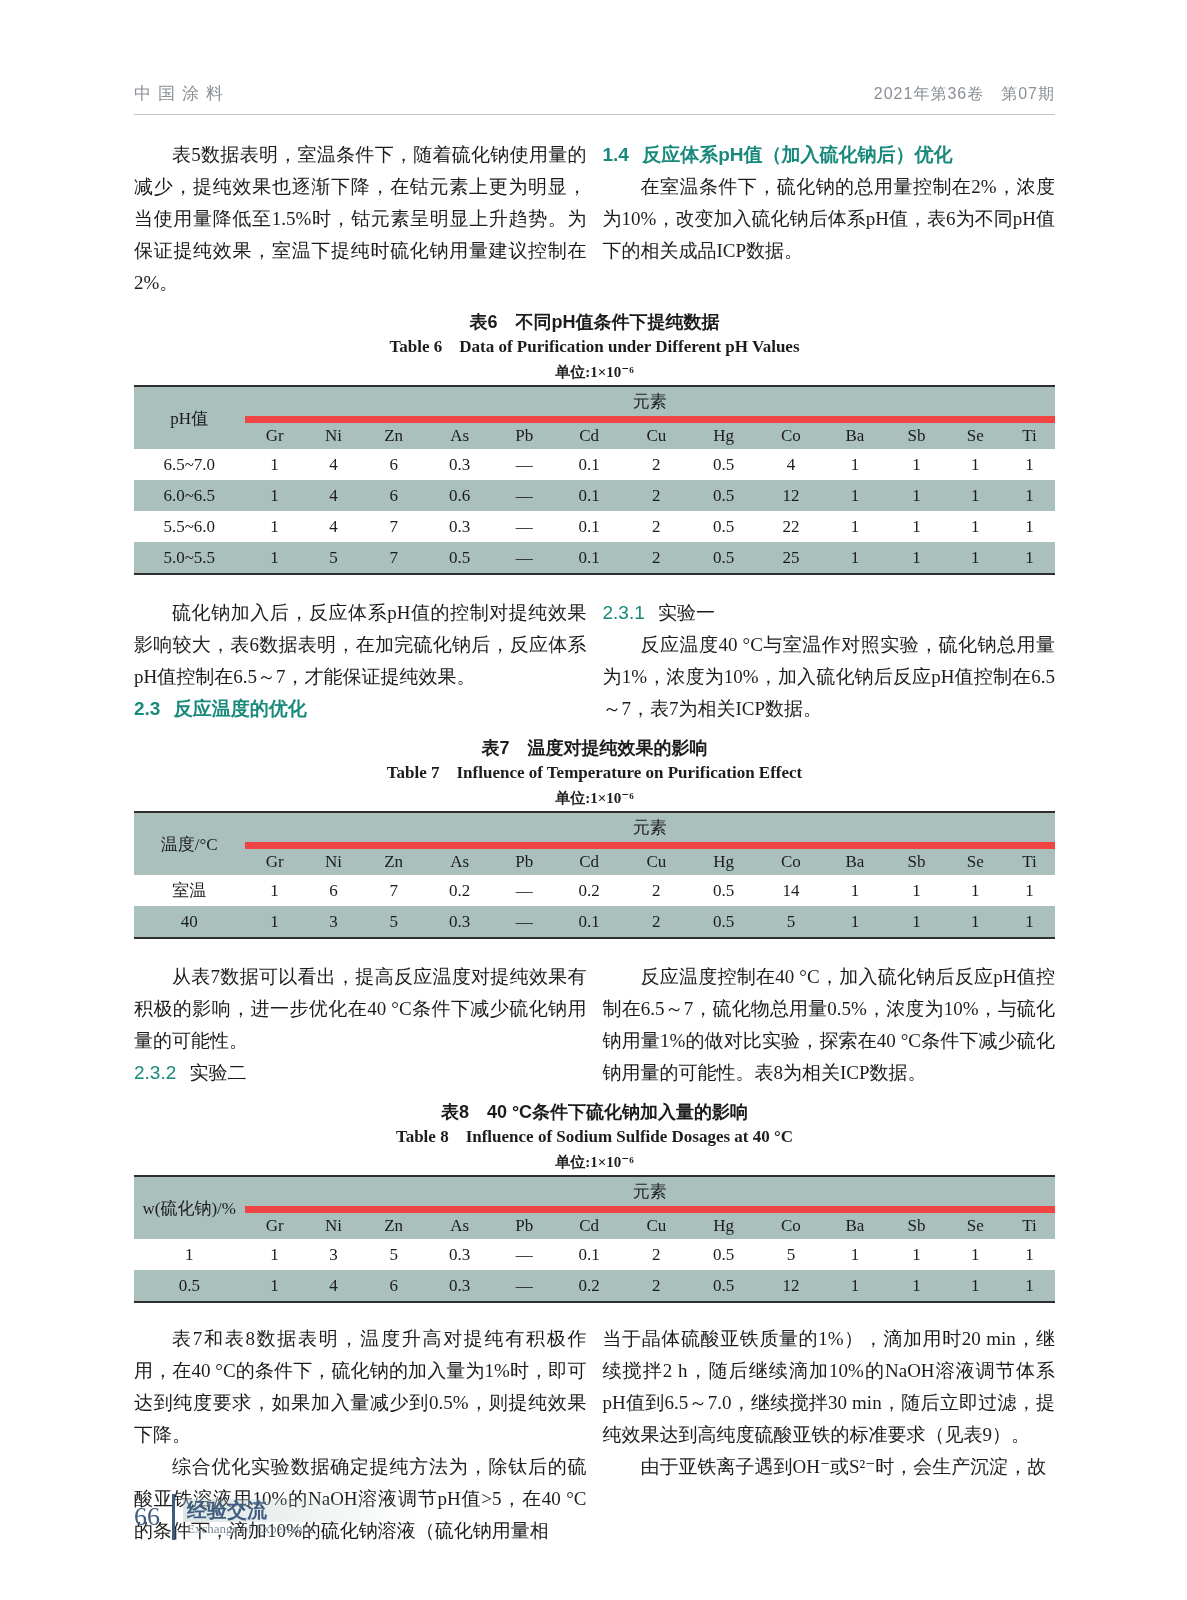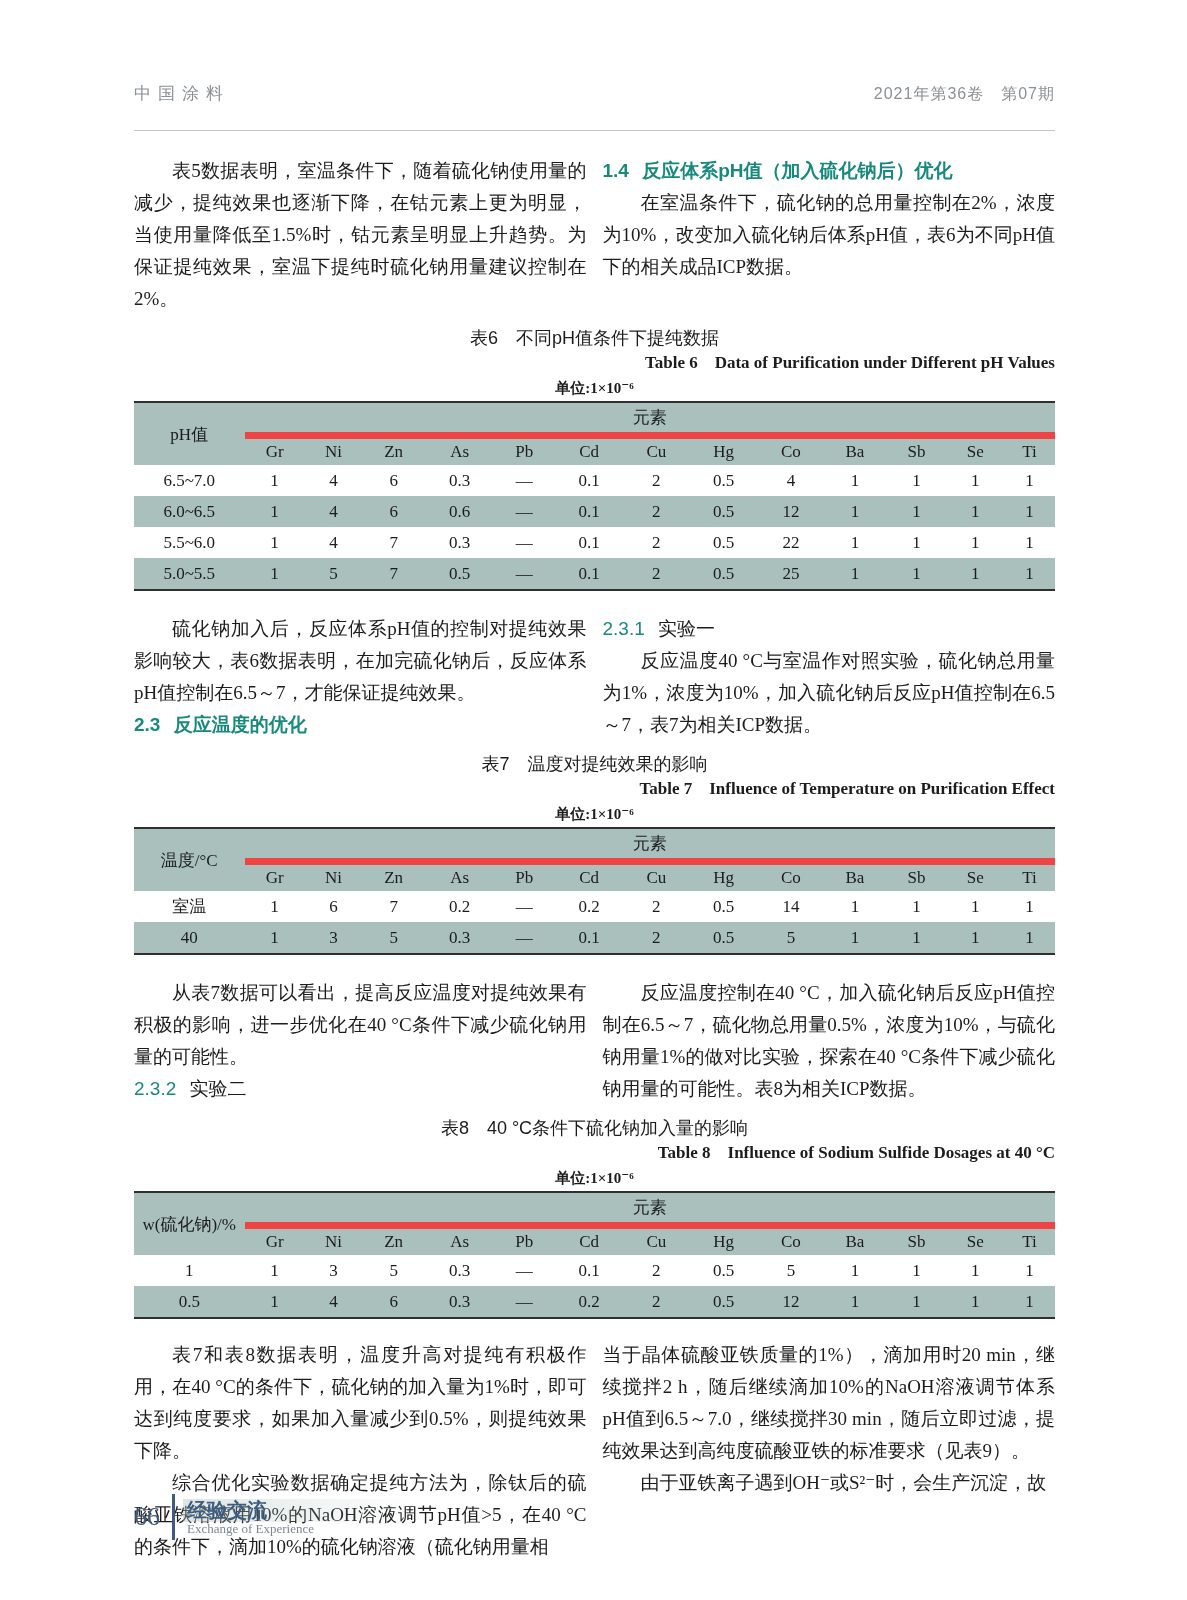--- a/index.html
+++ b/index.html
@@ -16,21 +16,21 @@
     width:1187px;height:1600px;position:relative;overflow:hidden;
     font-family:"Liberation Serif","DejaVu Serif",serif;
     color:#1C1C1C;
   }
   .page{position:absolute;inset:0;background:#fff}
 
   
   .pg-header{
     display:flex;justify-content:space-between;align-items:flex-end;
     margin:82px 132px 0 134px;border-bottom:1px solid var(--rule,#C2C7CA);
-    padding-bottom:25px;color:var(--header-gray,#8A9096);
+    padding-bottom:9px;color:var(--header-gray,#8A9096);
     font-family:"Liberation Sans","DejaVu Sans",sans-serif;
   }
   .journal{font-size:17px;letter-spacing:7px}
   .issue{font-size:16px;letter-spacing:1px}
 
   
   .cols{display:flex;gap:16px;margin:24px 132px 0 134px}
   .cols.tight{margin-top:22px}
   .col{flex:1;min-width:0}
   .body-p{font-size:19px;line-height:32px;text-align:justify;text-indent:2em}
@@ -47,23 +47,23 @@
   .h-min .hnum{color:var(--accent,#18897B);font-family:"Liberation Sans","DejaVu Sans",sans-serif}
   .h-big{
     color:var(--accent,#18897B);
     font-family:"Liberation Sans","DejaVu Sans",sans-serif;
     font-size:24px;font-weight:bold;line-height:36px;margin:12px 0 8px;
   }
   .h-big .hnum{margin-right:.9em}
 
   
   .tblblock{margin:10px 132px 0 134px}
-  .t-cn{text-align:center;font-weight:normal;font-size:18px;line-height:26px;
+  .t-cn{text-align:center;font-weight:bold;font-size:18px;line-height:26px;
         font-family:"Liberation Sans","DejaVu Sans",sans-serif}
-  .t-en{text-align:right;font-weight:bold;font-size:17px;line-height:24px}
+  .t-en{text-align:center;font-weight:bold;font-size:17px;line-height:24px}
   .t-unit{text-align:center;font-weight:bold;font-size:15px;line-height:22px;margin:2px 0 2px}
   table.datatable{
     width:100%;border-collapse:collapse;
     border-top:2px solid var(--line-dark,#2F2F2F);
     border-bottom:2px solid var(--line-dark,#2F2F2F);
     font-size:17px;
   }
   .datatable thead{background:var(--table-header-bg,#A9C0BD)}
   .datatable th{font-weight:normal;text-align:center;padding:3px 2px}
   .datatable th.group{border-bottom:7px solid #ef4444}

